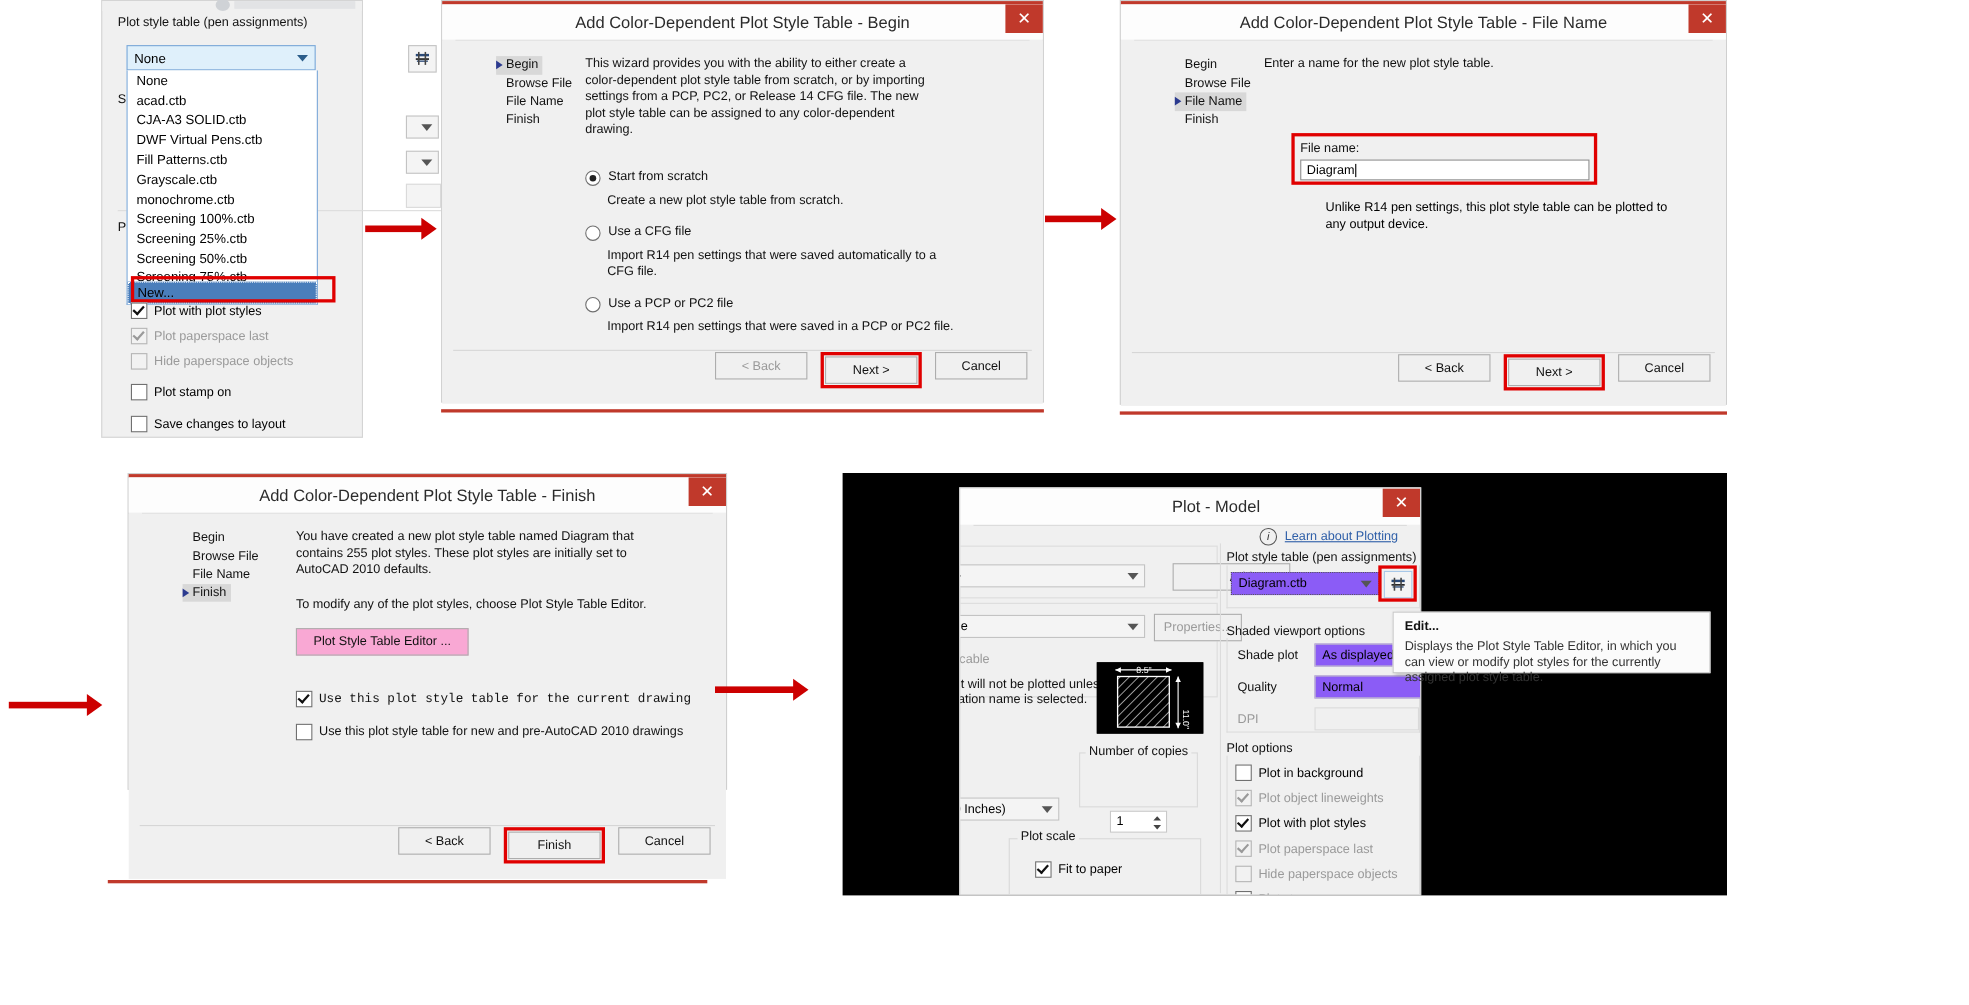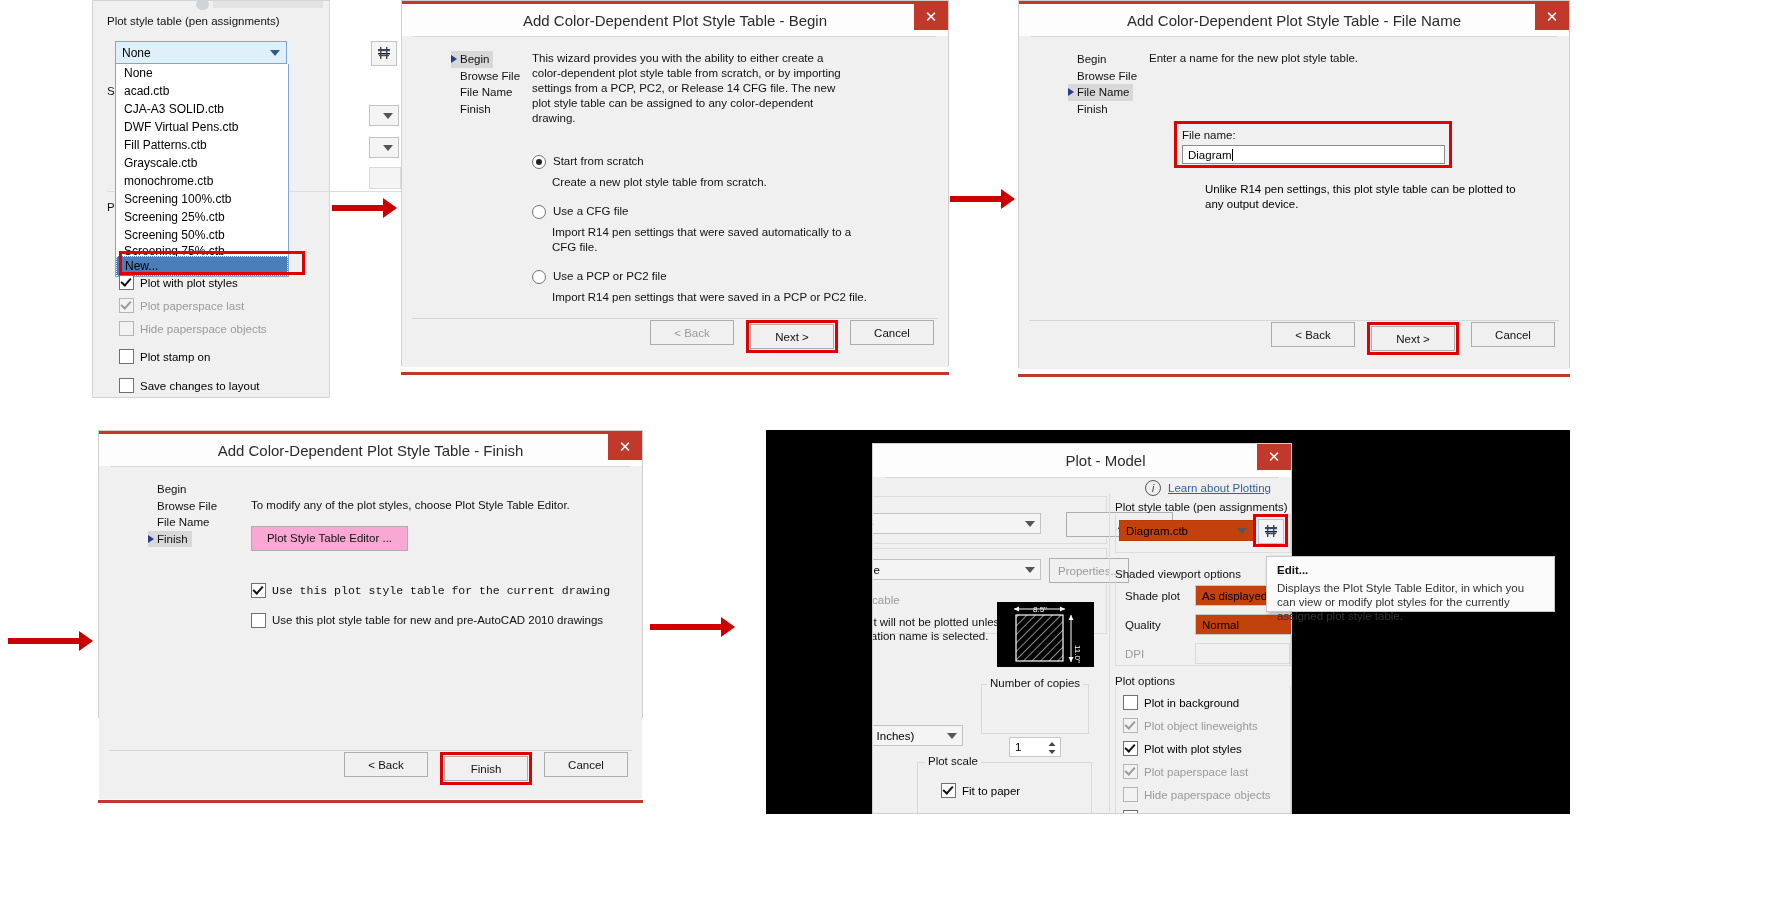--- a/index.html
+++ b/index.html
@@ -115,21 +115,21 @@
     height:21px;border:1px solid #c3c3c3;background:#f4f4f4;
     display:flex;align-items:center;justify-content:space-between;
     padding:0 5px;font-size:11.5px;box-sizing:border-box;
   }
   .iconbtn{
     width:24px;height:23px;border:1px solid #c3c3c3;background:#f4f4f4;
     display:flex;align-items:center;justify-content:center;
   }
   .chkline{display:flex;align-items:center;gap:6px;font-size:11.5px;margin-top:8px;}
   .fieldbox{
-    height:21px;background:#c2410c;border:1px solid #c8c8c8;
+    height:21px;background:#8b5cf6;border:1px solid #c8c8c8;
     display:flex;align-items:center;padding:0 6px;font-size:11.5px;
     box-sizing:border-box;
   }
   .fieldbox.dotted{border:1px dotted #555;}
   .tooltip{
     position:absolute;background:#fbfbfb;border:1px solid #c9c9c9;
     box-shadow:2px 2px 4px rgba(0,0,0,.28);
     font-size:11.5px;color:#333;padding:7px 10px 9px 10px;box-sizing:border-box;
   }
   .tooltip b{display:block;color:#111;font-size:11.5px;margin-bottom:5px;}
@@ -316,36 +316,37 @@
         <div class="btn">Next &gt;</div>
       </div>
       <div class="btn">Cancel</div>
     </div>
   </div>
 </div>
 <div class="abs" style="left:1018px;top:374px;width:552px;height:3px;background:#c0392b;"></div>
 
 <div class="arrow" style="left:8px;top:638px;width:72px;"></div>
 
-<div class="dlg" style="left:98px;top:430px;width:545px;height:288px;">
+<div class="dlg" style="left:116px;top:430px;width:545px;height:288px;">
   <div class="dlg-topline"></div>
   <div class="dlg-title">
     <span>Add Color-Dependent Plot Style Table - Finish</span>
     <span class="closebtn">✕</span>
   </div>
   <div class="dlg-sep"></div>
   <div class="dlg-body" style="height:332px;">
     <div class="wizard-steps">
       <div>Begin</div>
       <div>Browse File</div>
       <div>File Name</div>
       <div class="cur">Finish</div>
     </div>
 
     <div class="wiz-content" style="left:152px;">
+      <div style="width:332px;">You have created a new plot style table named Diagram that contains 255 plot styles. These plot styles are initially set to AutoCAD 2010 defaults.</div>
       <div style="width:360px;margin-top:17px;">To modify any of the plot styles, choose Plot Style Table Editor.</div>
 
       <div style="margin-top:13px;width:155px;height:23px;background:#f9a8d4;border:1px solid #adadad;
                   display:flex;align-items:center;justify-content:center;font-size:11.5px;">
         <span>Plot Style Table Editor ...</span>
       </div>
 
       <div class="chkline" style="margin-top:32px;font-family:Liberation Mono, monospace;">
         <span class="cbx on"></span>
         <span>Use this plot style table for the current drawing</span>

